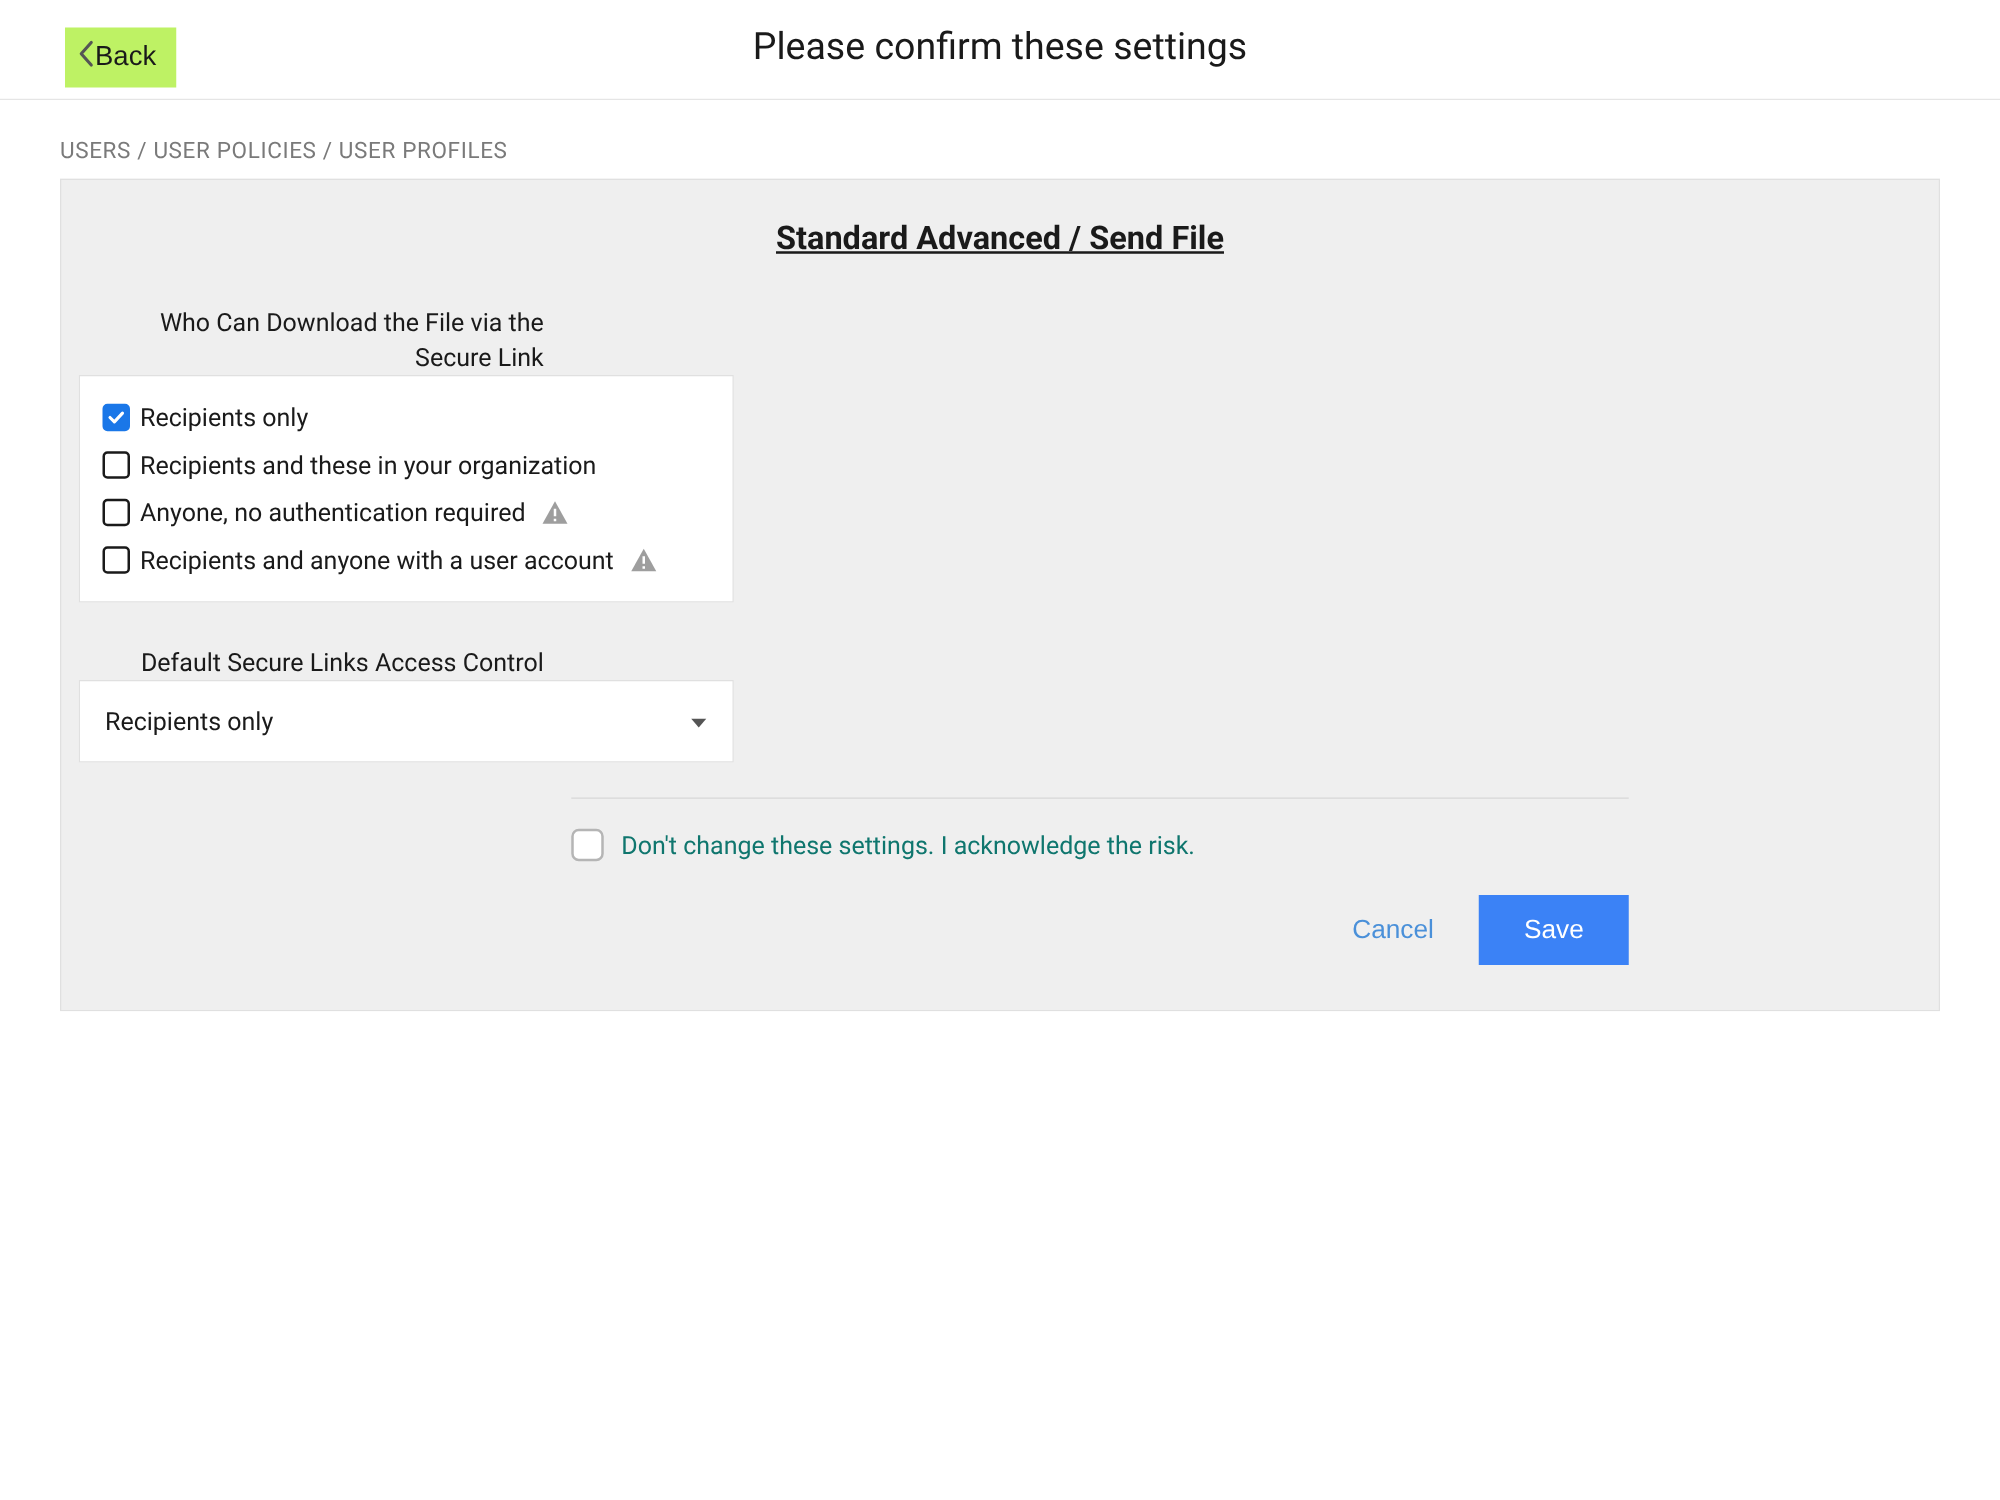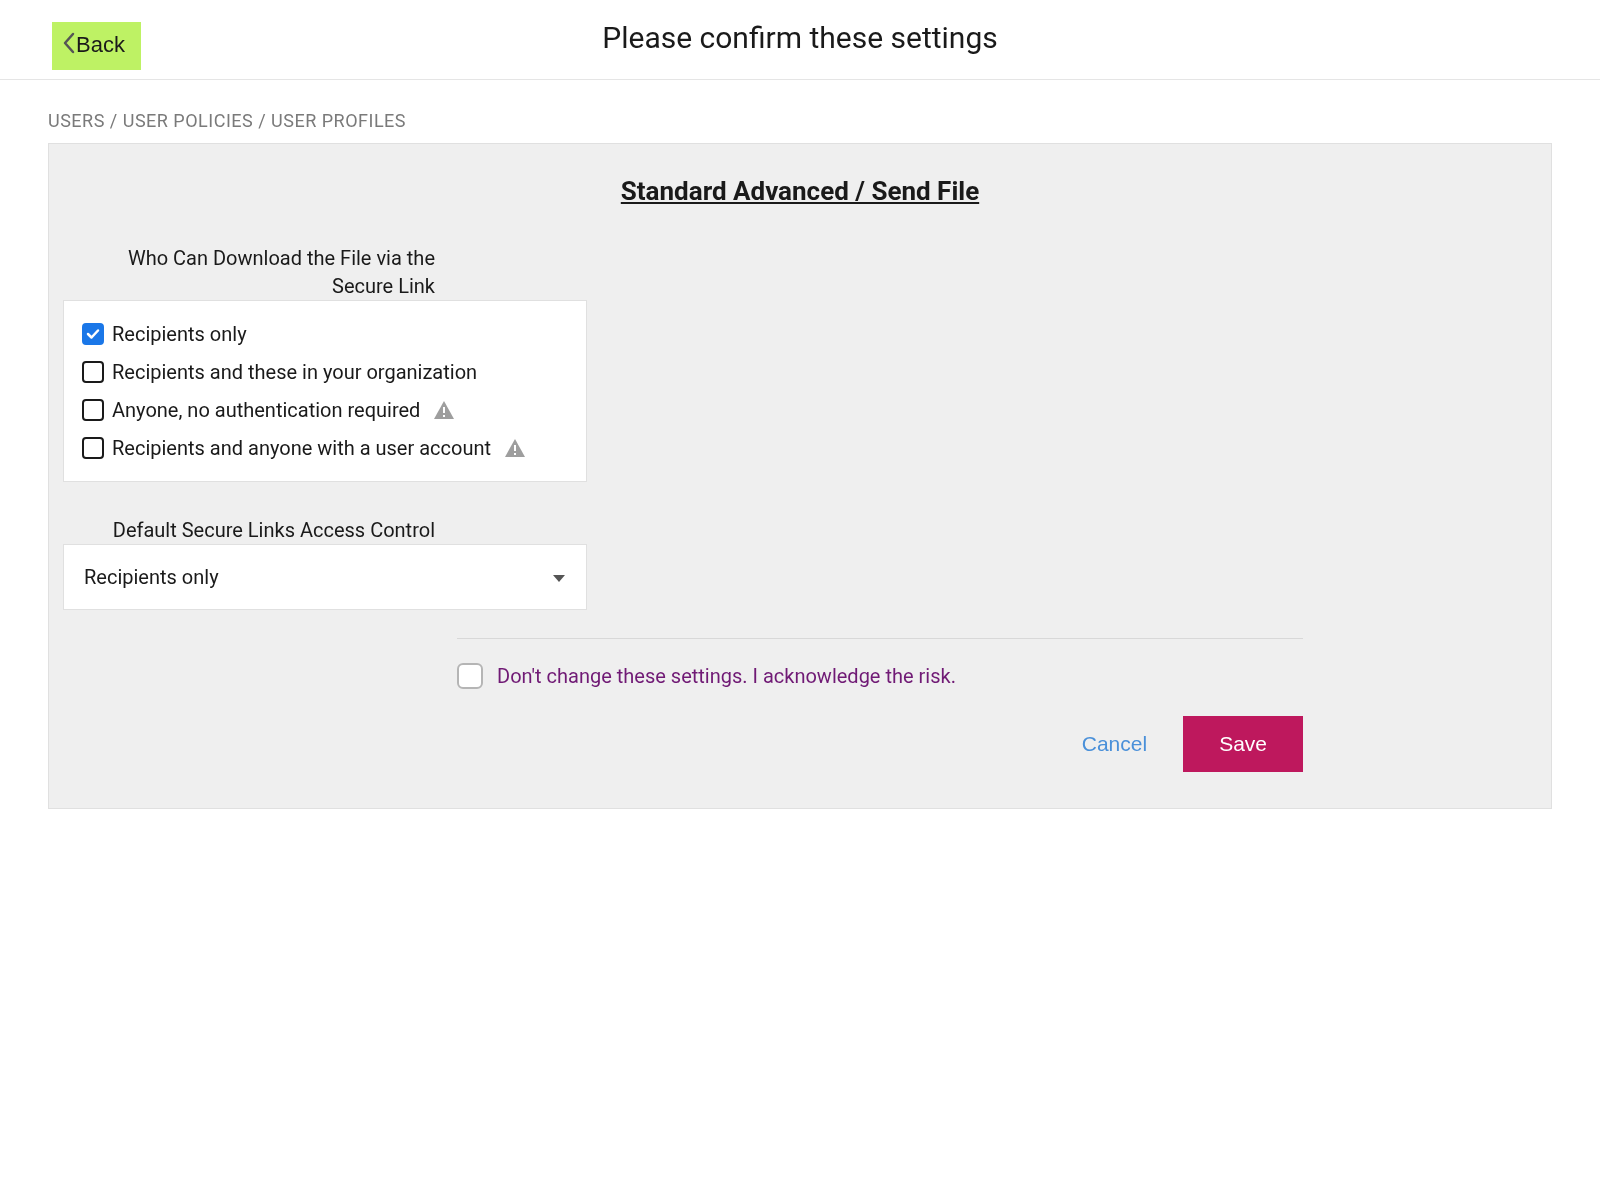--- a/index.html
+++ b/index.html
@@ -153,39 +153,39 @@
       width: 26px;
       height: 26px;
       border: 2px solid #b5b5b5;
       border-radius: 6px;
       flex-shrink: 0;
       background: #fff;
       margin-top: 2px;
     }
     .ack-text {
       font-size: 20px;
-      color: #701a75;
+      color: #0f766e;
       line-height: 1.55;
     }
     .buttons {
       display: flex;
       justify-content: flex-end;
       gap: 28px;
       padding: 24px 0 0 0;
     }
     .cancel-button {
       color: #4a90d9;
       font-size: 21px;
       background: none;
       border: none;
       cursor: pointer;
       padding: 14px 8px;
     }
     .save-button {
-      background: #be185d;
+      background: #3b82f6;
       color: #fff;
       font-size: 21px;
       border: none;
       padding: 16px 36px;
       cursor: pointer;
     }
     .bottom-area {
       padding-left: 408px;
       padding-right: 248px;
     }

